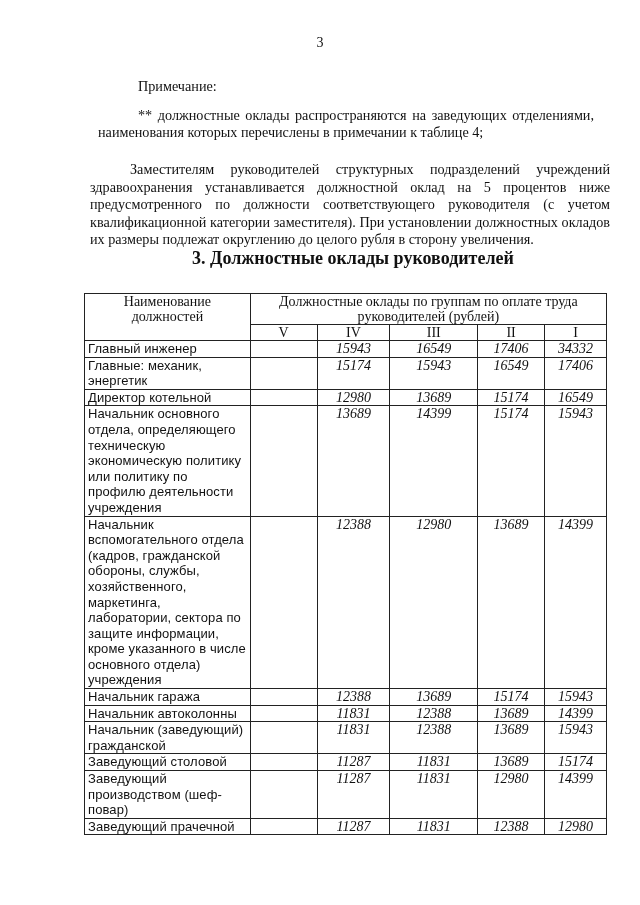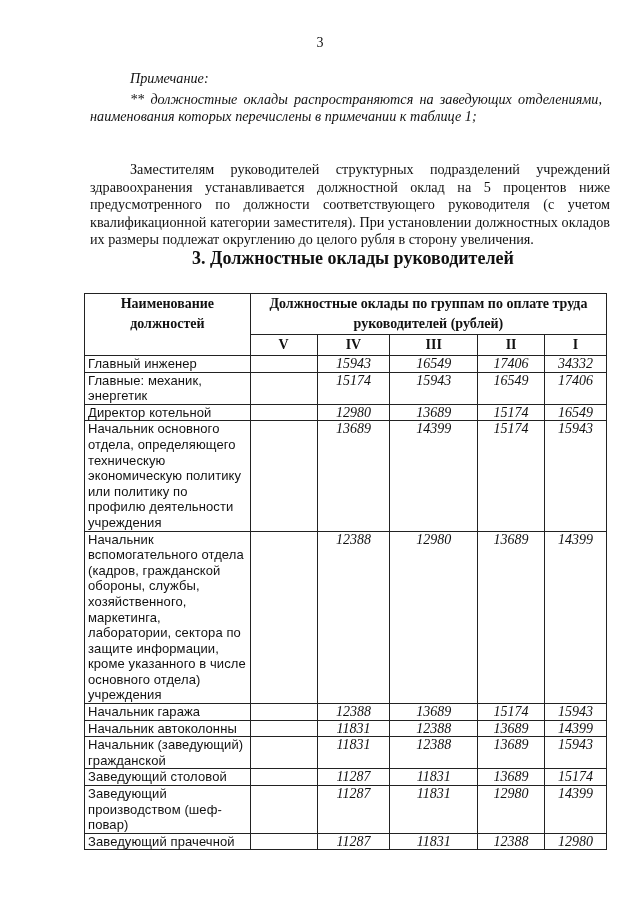--- a/index.html
+++ b/index.html
@@ -1,39 +1,39 @@
 <!DOCTYPE html>
 <html><head>
 <meta charset="utf-8">
 <style>
   html, body { margin: 0; padding: 0; background: #ffffff; }
   body { width: 640px; height: 905px; position: relative; overflow: hidden;
          font-family: "Liberation Serif", "DejaVu Serif", serif; color: #111; }
   .page-num { position: absolute; top: 35px; left: 0; width: 640px; text-align: center; font-size: 14px; }
   .notes { position: absolute; top: 66px; left: 86px; width: 520px; font-size: 14.2px; line-height: 17.2px; }
-  .notes p { margin: 4px; text-align: justify; font-style: italic; }
+  .notes p { margin: 12px; text-align: justify; }
   .ind { text-indent: 40px; }
   .para { position: absolute; top: 157px; left: 86px; width: 520px; font-size: 14.2px; line-height: 17.5px; text-align: justify; text-indent: 40px; margin: 4px; }
   .section-title { position: absolute; top: 250px; left: 91px; width: 524px; text-align: center; font-weight: bold; font-size: 18px; line-height: 17px; }
   table.salary { position: absolute; top: 293px; left: 84px; width: 523px; border-collapse: collapse; font-size: 14px; line-height: 15.6px; }
   table.salary td, table.salary th { border: 1px solid #222; padding: 0 3px; vertical-align: top; }
-  table.salary th { font-weight: bold; text-align: center; line-height: 20px; }
+  table.salary th { font-weight: normal; text-align: center; line-height: 15px; }
   td.name { font-family: "Liberation Sans", "DejaVu Sans", sans-serif; font-size: 13px; letter-spacing: 0.1px; margin-top: 12px; }
   td.num { text-align: center; font-style: italic; }
   col.c0 { width: 166px; } col.c1 { width: 67px; } col.c2 { width: 73px; }
   col.c3 { width: 88px; } col.c4 { width: 67px; } col.c5 { width: 62px; }
 </style>
 </head>
 <body>
 
 <div class="page-num">3</div>
 
 <div class="notes">
   <p class="ind">Примечание:</p>
-  <p class="ind">** должностные оклады распространяются на заведующих отделениями, наименования которых перечислены в примечании к таблице 1;</p>
+  <p class="ind">** должностные оклады распространяются на заведующих отделениями, наименования которых перечислены в примечании к таблице 4;</p>
 </div>
 
 <p class="para">Заместителям руководителей структурных подразделений учреждений здравоохранения устанавливается должностной оклад на 5 процентов ниже предусмотренного по должности соответствующего руководителя (с учетом квалификационной категории заместителя). При установлении должностных окладов их размеры подлежат округлению до целого рубля в сторону увеличения.</p>
 
 <div class="section-title">
   <div>3. Должностные оклады руководителей</div>
 </div>
 
 <table class="salary">
   <colgroup>

